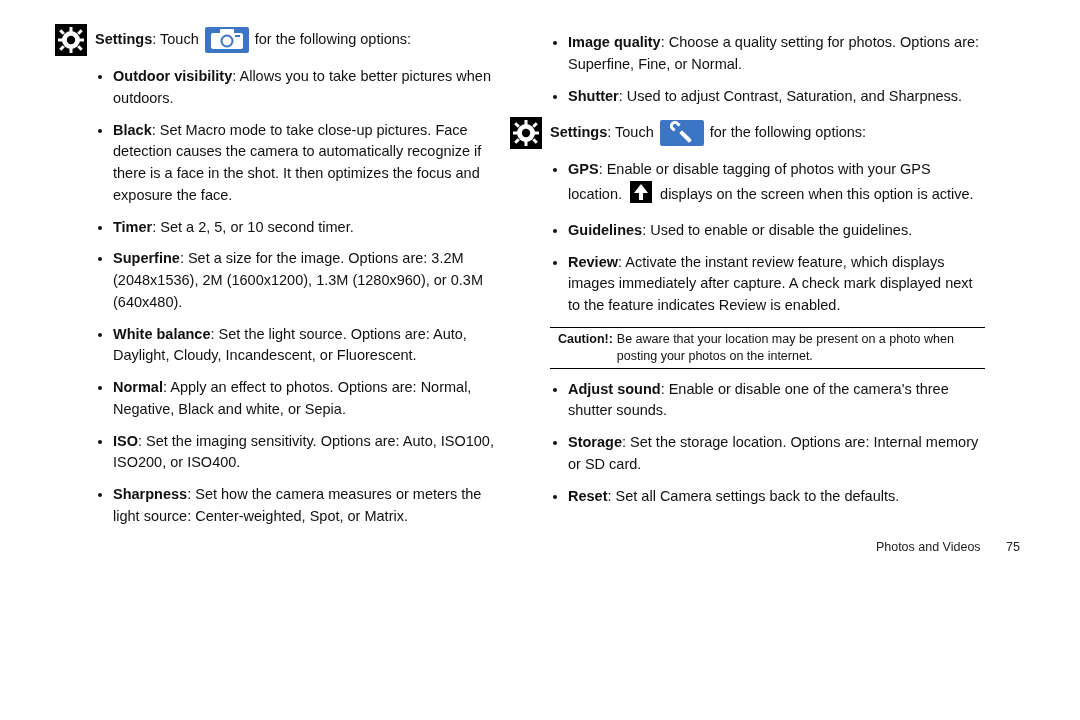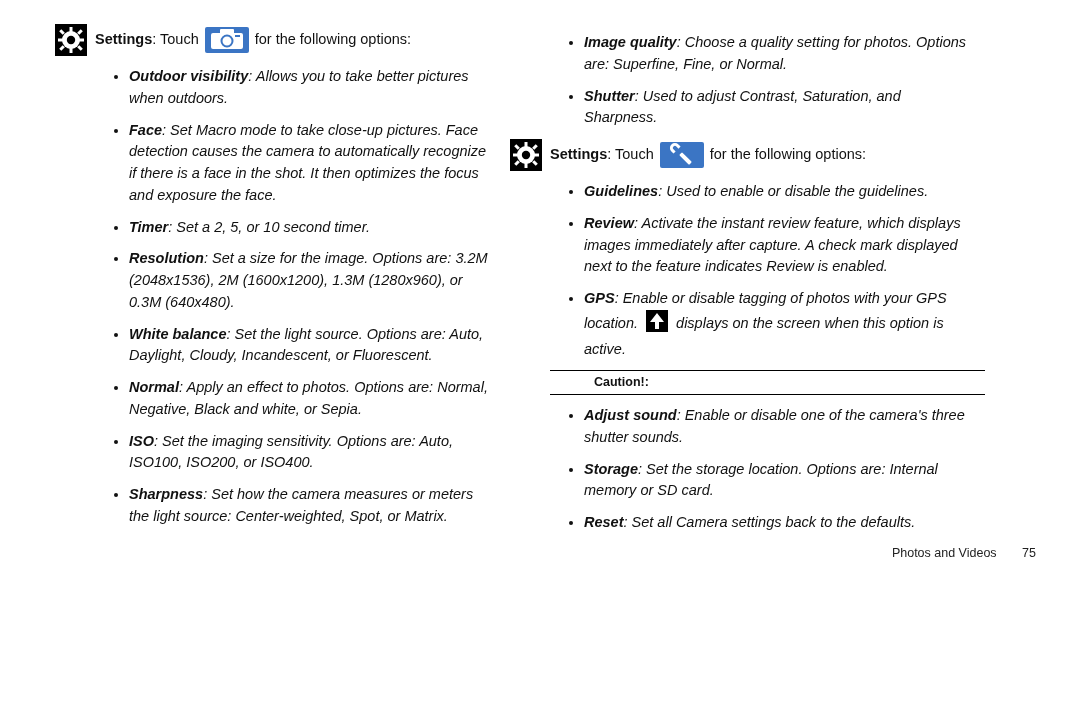--- a/index.html
+++ b/index.html
@@ -43,45 +43,44 @@
     margin: 0 6px;
     flex: none;
   }
 
   ul.bullets {
     list-style: disc;
     margin: 2px 0 0 0;
     padding-left: 18px;
   }
   ul.bullets > li {
-    margin: 10px 16px;
+    margin: 10px 0;
     line-height: 1.5;
-    font-style: italic;
   }
   .b { font-weight: bold; }
 
   .rule {
     border: none;
     border-top: 1.5px solid #000;
     margin: 8px 0 3px 0;
   }
   .caution {
     font-size: 12.5px;
     line-height: 1.35;
     padding: 0 0 0 8px;
     display: flex;
   }
-  .caution .cl { font-weight: bold; flex: none; margin-right: 4px; margin-left: 36px; }
+  .caution .cl { font-weight: bold; flex: none; margin-right: 4px; }
   .rule2 { margin-top: 3px; margin-bottom: 10px; }
 
   .gps-li .inline-loc { vertical-align: middle; margin: 0 4px; }
 
   .footer {
     position: absolute;
-    right: 44px;
+    right: 60px;
     bottom: -6px;
     font-size: 12.5px;
     color: #222;
   }
   .footer .pg { margin-left: 22px; }
 
   
   svg { display: block; }
 </style>
 </head>
@@ -120,23 +119,23 @@
             <rect x="15" y="2" width="14" height="5" rx="1" fill="#fff"></rect>
             <circle cx="22" cy="14" r="5.5" fill="none" stroke="#3b75c4" stroke-width="2"></circle>
             <rect x="30" y="8" width="5" height="2" fill="#3b75c4"></rect>
           </svg>
       </span>
       <span>for the following options:</span>
     </div>
 
     <ul class="bullets" id="left-list">
         <li><span class="b">Outdoor visibility</span><span>: Allows you to take better pictures when outdoors.</span></li>
-        <li><span class="b">Face</span><span>: Set Macro mode to take close-up pictures. Face detection causes the camera to automatically recognize if there is a face in the shot. It then optimizes the focus and exposure the face.</span></li>
+        <li><span class="b">Black</span><span>: Set Macro mode to take close-up pictures. Face detection causes the camera to automatically recognize if there is a face in the shot. It then optimizes the focus and exposure the face.</span></li>
         <li><span class="b">Timer</span><span>: Set a 2, 5, or 10 second timer.</span></li>
-        <li><span class="b">Resolution</span><span>: Set a size for the image. Options are: 3.2M (2048x1536), 2M (1600x1200), 1.3M (1280x960), or 0.3M (640x480).</span></li>
+        <li><span class="b">Superfine</span><span>: Set a size for the image. Options are: 3.2M (2048x1536), 2M (1600x1200), 1.3M (1280x960), or 0.3M (640x480).</span></li>
         <li><span class="b">White balance</span><span>: Set the light source. Options are: Auto, Daylight, Cloudy, Incandescent, or Fluorescent.</span></li>
         <li><span class="b">Normal</span><span>: Apply an effect to photos. Options are: Normal, Negative, Black and white, or Sepia.</span></li>
         <li><span class="b">ISO</span><span>: Set the imaging sensitivity. Options are: Auto, ISO100, ISO200, or ISO400.</span></li>
         <li><span class="b">Sharpness</span><span>: Set how the camera measures or meters the light source: Center-weighted, Spot, or Matrix.</span></li>
       </ul>
   </div>
 
   <div class="col col-right">
 
     <ul class="bullets" id="right-top-list">
@@ -170,42 +169,43 @@
         <svg width="44" height="26" viewBox="0 0 44 26">
             <rect x="0" y="0" width="44" height="26" rx="2" fill="#3b75c4"></rect>
             <g fill="#fff" transform="translate(22 13) rotate(45)">
               <rect x="-2" y="-2" width="14" height="4" rx="1"></rect>
               <path d="M -10 -5 a5 5 0 0 0 0 10 l3 0 l0 -3 l-3 0 a2 2 0 0 1 0 -4 l3 0 l0 -3 Z"></path>
             </g>
           </svg>
       </span>
       <span>for the following options:</span>
     </div>
-
-    <ul class="bullets" id="right-list-a">
-        <li><span class="b">Guidelines</span><span>: Used to enable or disable the guidelines.</span></li>
-        <li><span class="b">Review</span><span>: Activate the instant review feature, which displays images immediately after capture. A check mark displayed next to the feature indicates Review is enabled.</span></li>
-      </ul>
 
     <ul class="bullets">
       <li class="gps-li">
         <span class="b">GPS</span><span>: Enable or disable tagging of photos with your GPS location.</span>
         <span class="inline-loc" style="display:inline-block;vertical-align:middle;">
           <svg width="22" height="22" viewBox="0 0 22 22" style="display:inline-block;">
               <rect x="0" y="0" width="22" height="22" fill="#000"></rect>
               <path d="M4 12 L11 3 L18 12 L13 12 L13 19 L9 19 L9 12 Z" fill="#fff"></path>
             </svg>
         </span>
         <span>displays on the screen when this option is active.</span>
       </li>
     </ul>
 
+    <ul class="bullets" id="right-list-a">
+        <li><span class="b">Guidelines</span><span>: Used to enable or disable the guidelines.</span></li>
+        <li><span class="b">Review</span><span>: Activate the instant review feature, which displays images immediately after capture. A check mark displayed next to the feature indicates Review is enabled.</span></li>
+      </ul>
+
     <hr class="rule">
     <div class="caution">
       <span class="cl">Caution!:</span>
+      <span>Be aware that your location may be present on a photo when posting your photos on the internet.</span>
     </div>
     <hr class="rule rule2">
 
     <ul class="bullets" id="right-list-b">
         <li><span class="b">Adjust sound</span><span>: Enable or disable one of the camera's three shutter sounds.</span></li>
         <li><span class="b">Storage</span><span>: Set the storage location. Options are: Internal memory or SD card.</span></li>
         <li><span class="b">Reset</span><span>: Set all Camera settings back to the defaults.</span></li>
       </ul>
   </div>
 

